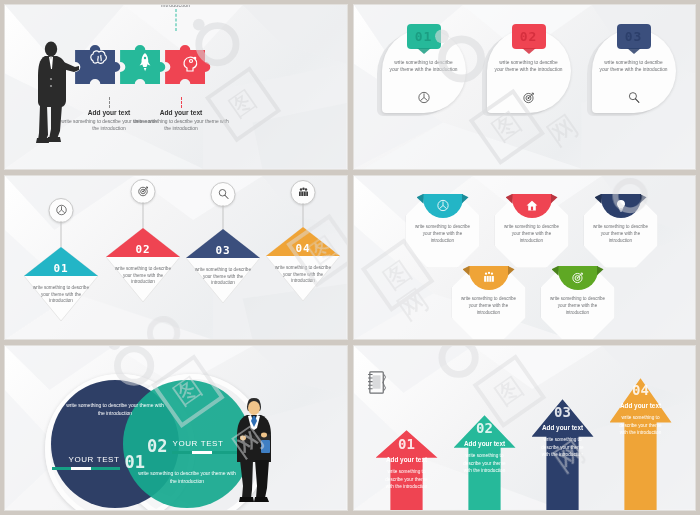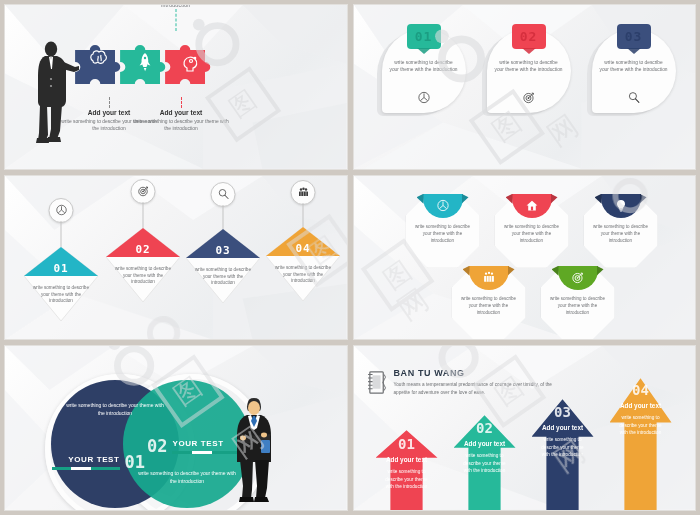--- a/index.html
+++ b/index.html
@@ -128,21 +128,21 @@
   .oct-icon{position:absolute;left:50%;top:5px;transform:translateX(-50%);}
 
   
   .venn{position:absolute;}
   .vcirc{position:absolute;width:128px;height:128px;border-radius:50%;}
   .vring{
     position:absolute;width:140px;height:140px;border-radius:50%;
     border:5px solid #fdfdfd;box-shadow:0 1px 4px rgba(0,0,0,.14);
   }
   .v-desc{font-size:5px;line-height:1.55;color:#fff;text-align:center;}
-  .v-title{color:#fff;font-size:8px;font-weight:bold;letter-spacing:.6px;}
+  .v-title{color:#fff;font-size:8px;font-weight:normal;letter-spacing:.6px;}
   .v-num{color:#fff;font-size:17px;font-weight:bold;font-family:"DejaVu Sans Mono",monospace;opacity:.85;}
   .v-rule{height:3px;background:#16a085;position:relative;}
   .v-rule i{position:absolute;left:28%;top:0;width:30%;height:3px;background:#fff;}
   .man2{position:absolute;}
 
   
   .arrow{position:absolute;}
   .arrow .shape{position:absolute;inset:0;clip-path:polygon(50% 0,100% 32%,76% 32%,76% 100%,24% 100%,24% 32%,0 32%);}
   .a-num{position:absolute;left:0;right:0;text-align:center;color:#fff;opacity:.85;
          font-size:14px;font-weight:bold;font-family:"DejaVu Sans Mono",monospace;}
@@ -590,24 +590,20 @@
       </svg>
     </div>
 
     <div class="head-block">
       <svg class="head-ico" width="22" height="25" viewBox="0 0 24 28">
         <rect x="4" y="2" width="15" height="24" rx="1" fill="none" stroke="#6f7174" stroke-width="1.4"></rect>
         <rect x="7" y="6" width="9" height="15" fill="#d9dadc"></rect>
         <path d="M2 5 h5 M2 9 h5 M2 13 h5 M2 17 h5 M2 21 h5" stroke="#6f7174" stroke-width="1.2"></path>
         <path d="M20 5 q3 3 0 6 q-3 3 0 6 q3 3 0 6" stroke="#6f7174" stroke-width="1.1" fill="none"></path>
       </svg>
-      <div style="margin-left:26px;">
-        <div class="head-title">BAN TU WANG</div>
-        <div class="head-sub">Youth means a temperamental predominance of courage over timidity, of the appetite for adventure over the love of ease.</div>
-      </div>
     </div>
 
     <div class="arrow" style="left:22px;top:84px;width:62px;height:86px;">
       <div class="shape" style="background:#ef4452;"></div>
       <div class="a-num" style="top:6px;">01</div>
       <div class="a-tit" style="top:26px;">Add your text</div>
       <div class="a-txt" style="top:38px;left:9px;right:9px;">write something to describe your theme with the introduction</div>
     </div>
 
     <div class="arrow" style="left:100px;top:69px;width:62px;height:101px;">

